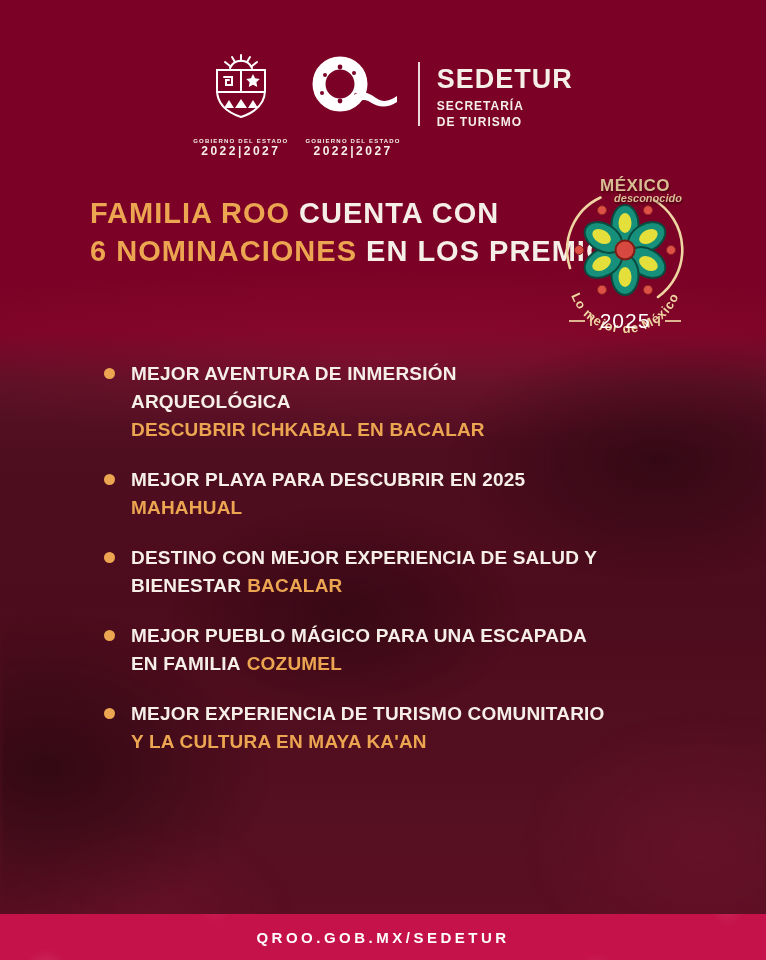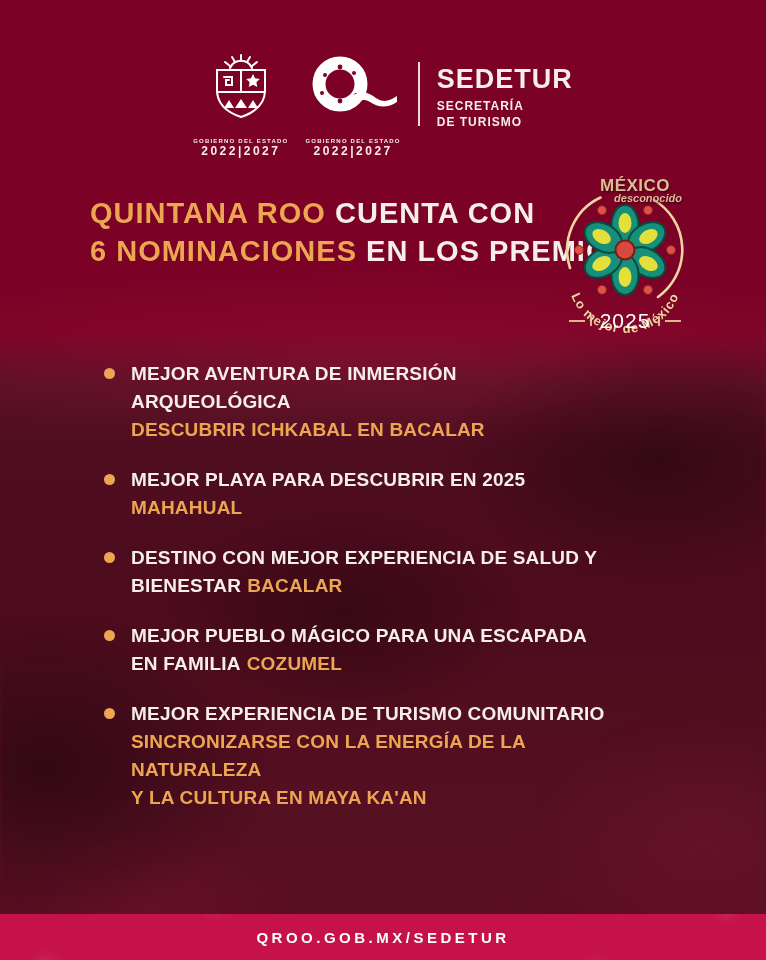--- a/index.html
+++ b/index.html
@@ -128,21 +128,21 @@
 
     <div class="org">
       <div class="org-name">SEDETUR</div>
       <div class="org-sub" style="margin-top:7px;">SECRETARÍA</div>
       <div class="org-sub">DE TURISMO</div>
     </div>
   </div>
 
   <div class="title-block layer">
     <div class="title-line">
-      <span class="hl">QUINTANA ROO</span><span> CUENTA CON</span>
+      <span class="hl">FAMILIA ROO</span><span> CUENTA CON</span>
     </div>
     <div class="title-line">
       <span class="hl">6 NOMINACIONES</span><span> EN LOS PREMIOS:</span>
     </div>
   </div>
 
   <div class="medallion layer">
     <svg viewBox="0 0 180 182" width="180" height="182">
 
       <path d="M 119 40 A 58 58 0 0 1 123 137" fill="none" style="stroke:var(--arc-cream)" stroke-width="2.6" stroke-linecap="round"></path>
@@ -219,21 +219,20 @@
         <span class="bullet"></span>
         <div>
           <div class="nom-row"><span class="cat">MEJOR PUEBLO MÁGICO PARA UNA ESCAPADA</span></div>
           <div class="nom-row"><span class="cat">EN FAMILIA</span><span class="win">COZUMEL</span></div>
         </div>
       </div>
       <div class="nom-item">
         <span class="bullet"></span>
         <div>
           <div class="nom-row"><span class="cat">MEJOR EXPERIENCIA DE TURISMO COMUNITARIO</span></div>
-          <div class="nom-row"><span class="win">SINCRONIZARSE CON LA ENERGÍA DE LA NATURALEZA</span></div>
           <div class="nom-row"><span class="win">Y LA CULTURA EN MAYA KA'AN</span></div>
         </div>
       </div>
     </div>
 
   <div class="footer-bar">
     <span class="footer-url">QROO.GOB.MX/SEDETUR</span>
   </div>
 </div>
 

